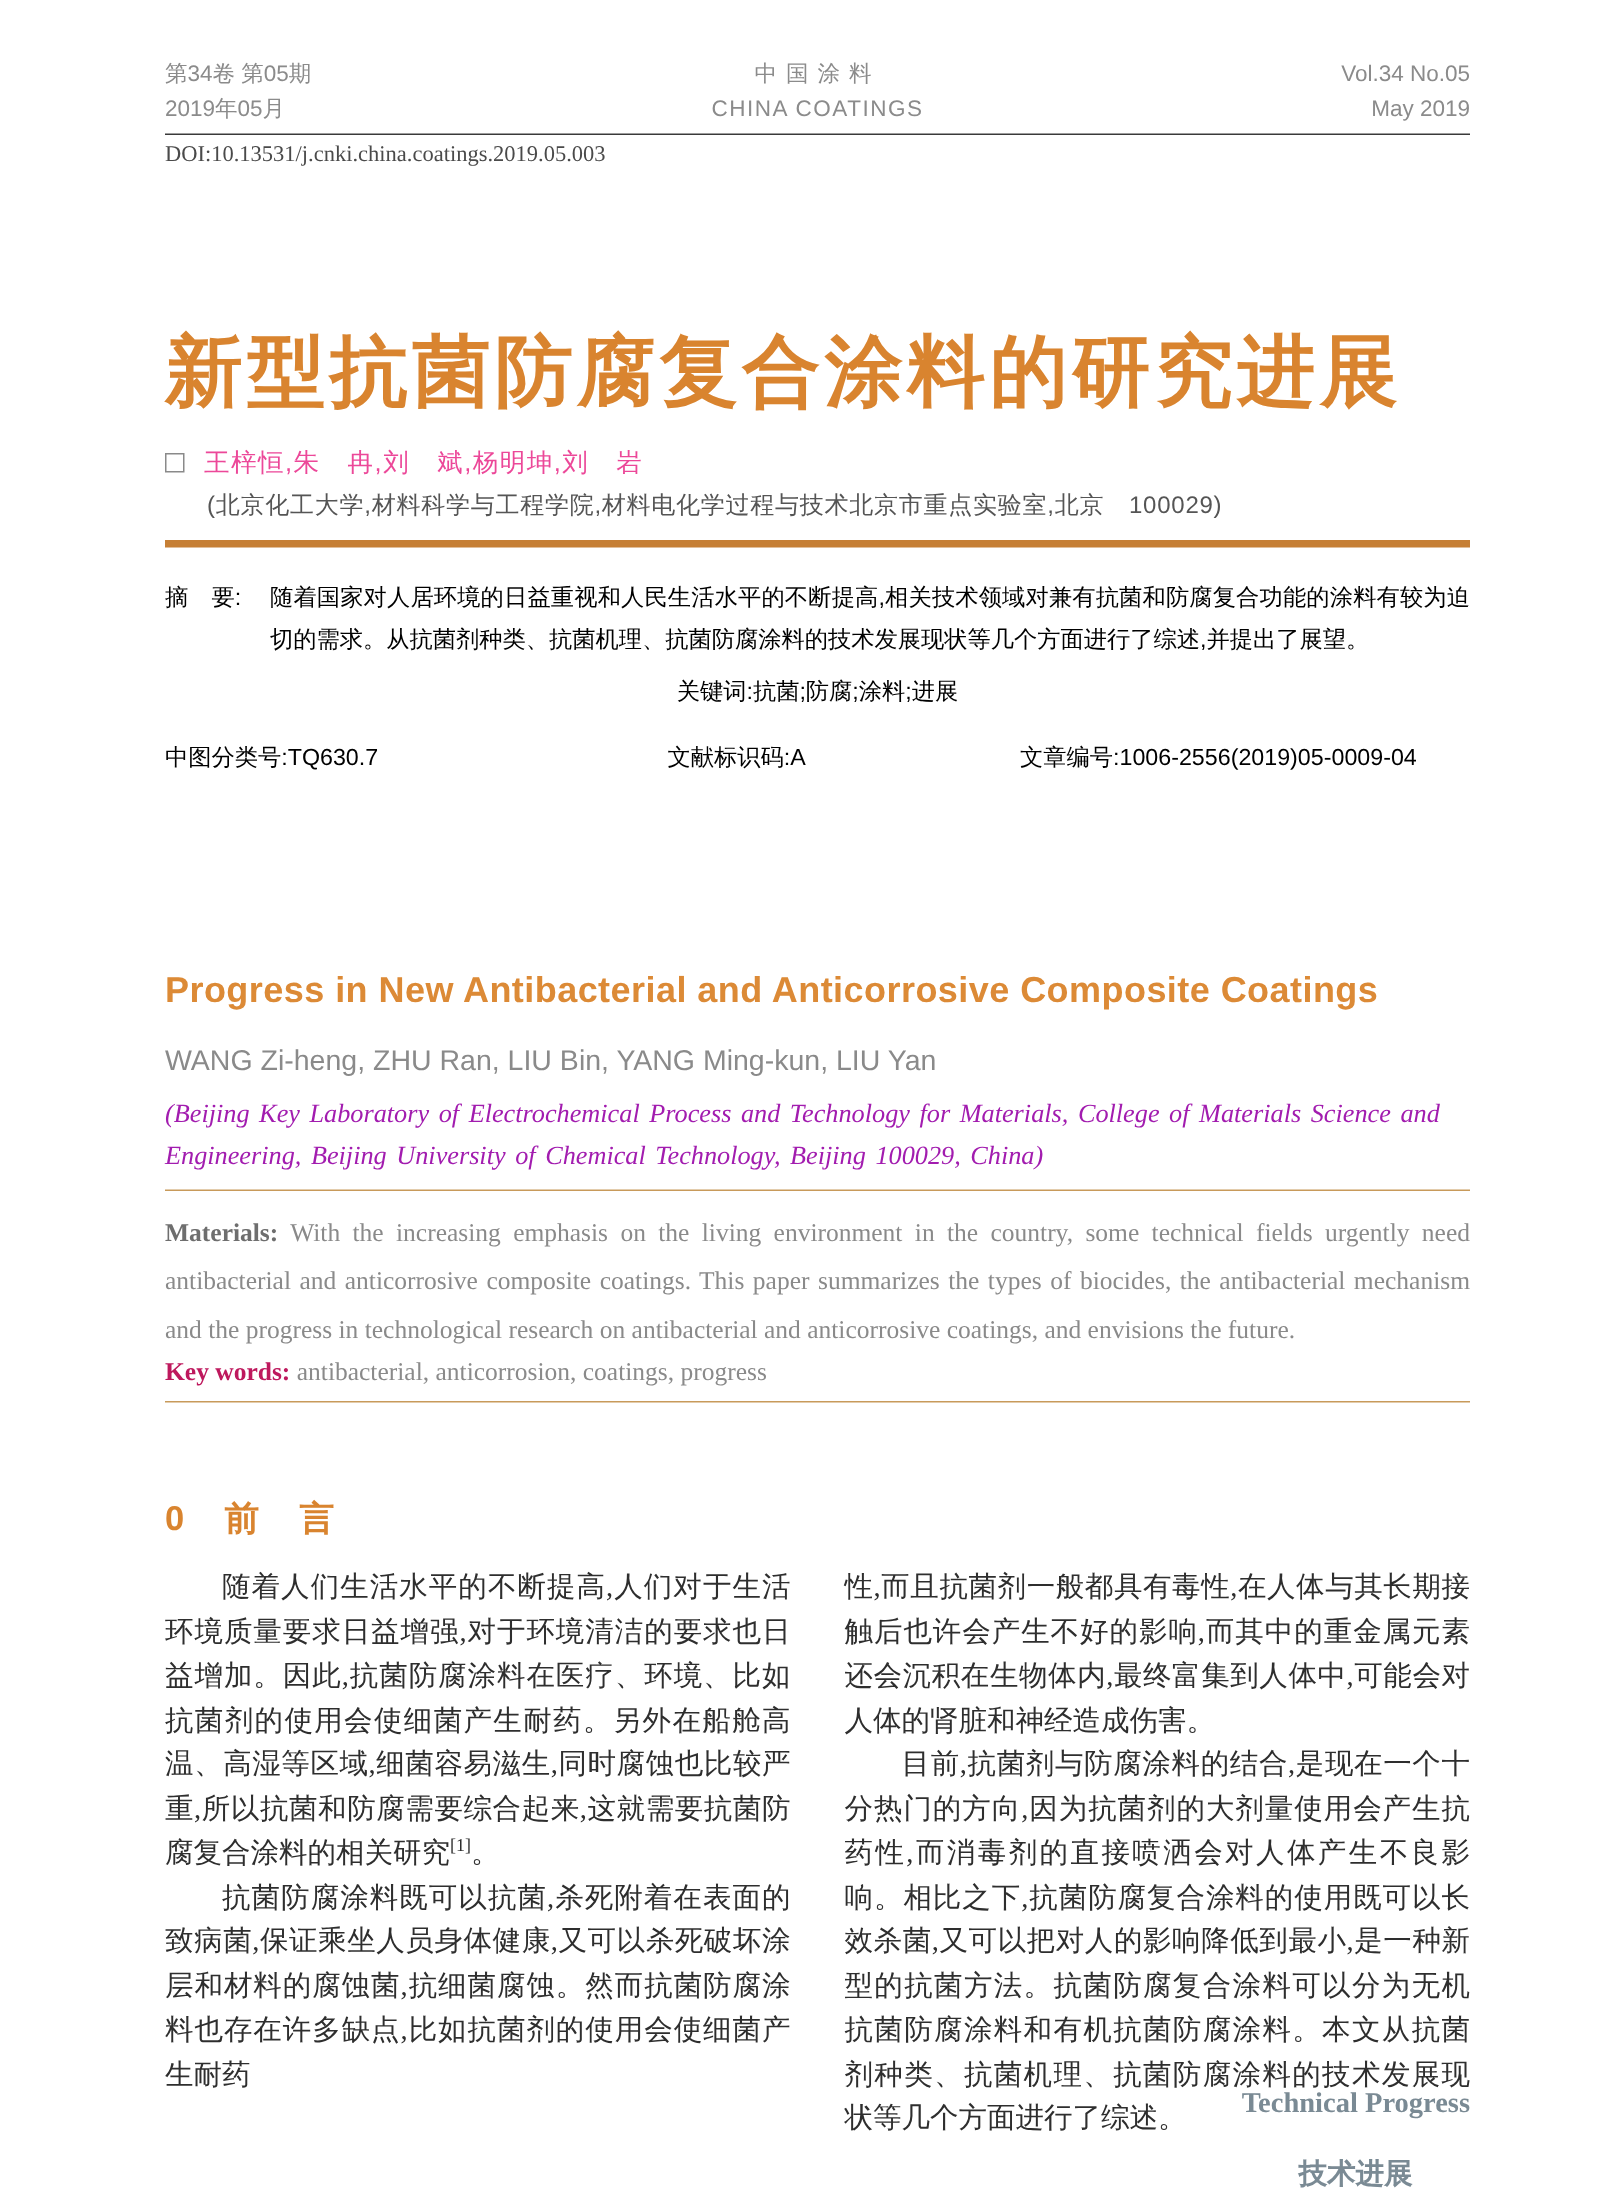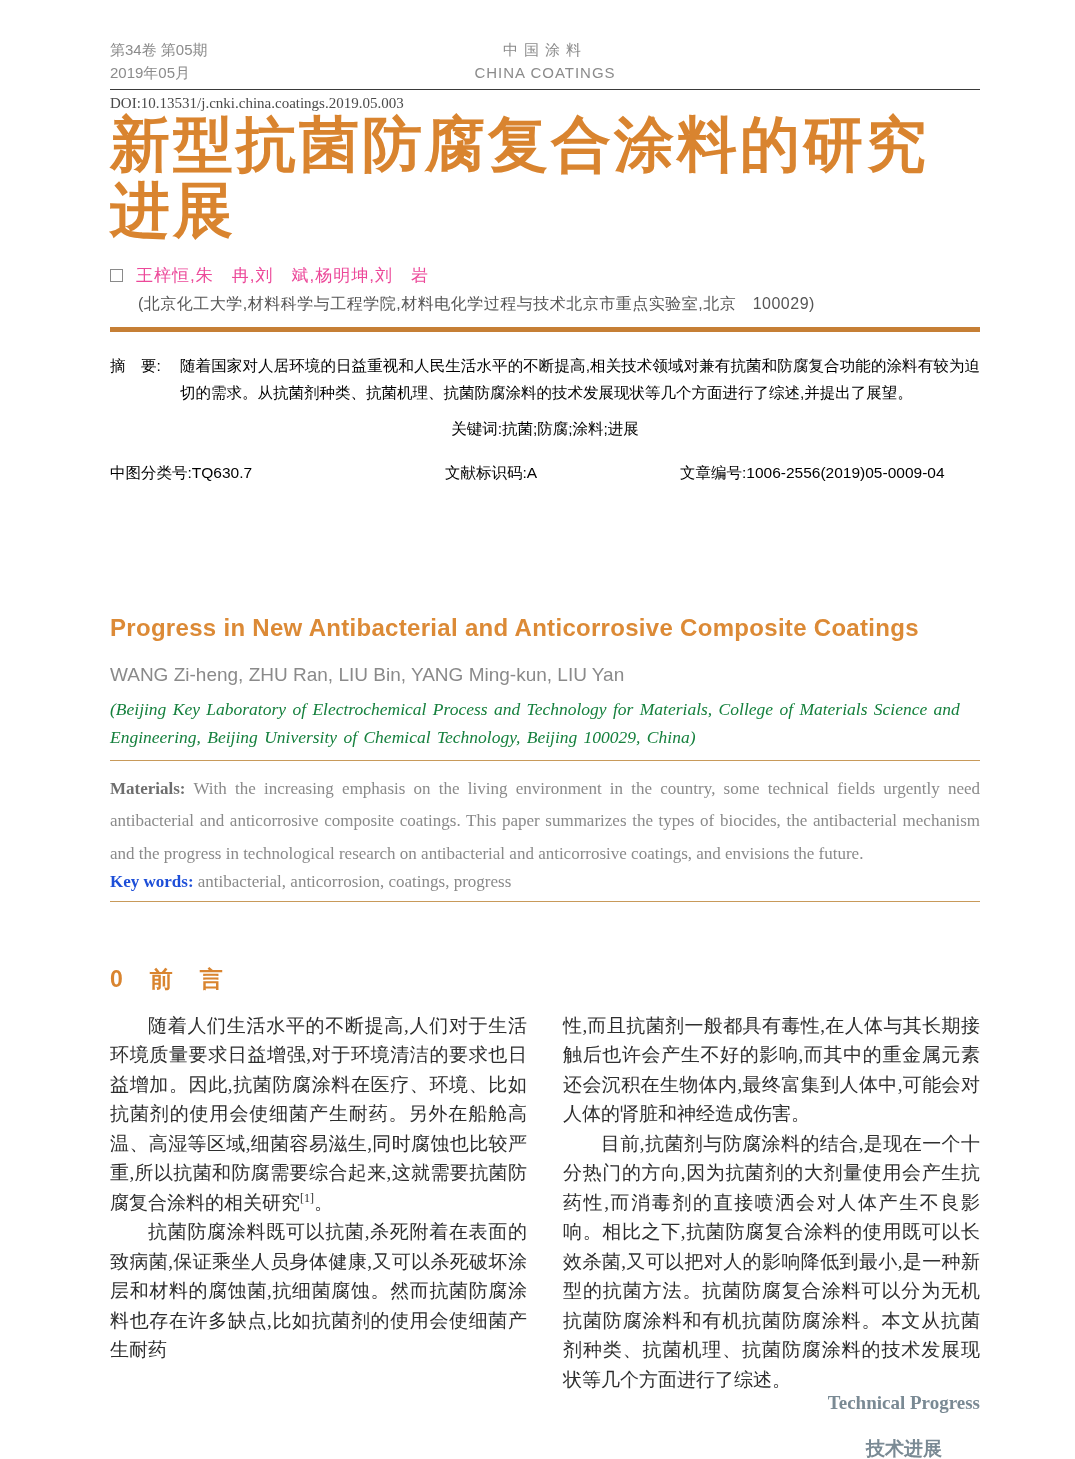--- a/index.html
+++ b/index.html
@@ -20,21 +20,22 @@
   .jheader { display: flex; align-items: flex-start; font-size: 15px; color: #8b8b8b; line-height: 1.55; }
   .jheader .h-left  { width: 30%; text-align: left; }
   .jheader .h-center{ width: 40%; text-align: center; letter-spacing: 1px; }
   .jheader .h-right { width: 30%; text-align: right; }
   .h-center .cn { letter-spacing: 6px; }
   .jheader-rule { border-bottom: 1.5px solid #3a3a3a; margin-top: 4px; }
   .doi { font-size: 15px; color: #4a4a4a; margin-top: 5px; font-family: "Liberation Serif", serif; }
 
   
   .title-cn {
-    font-size: 60px; font-weight: 900; color: #D9842F;
+    margin-top: 108px;
+    font-size: 52px; font-weight: 900; color: #D9842F;
     letter-spacing: 3px; line-height: 1.1;
     font-family: "Liberation Sans", sans-serif;
   }
   .authors-row { margin-top: 20px; display: flex; align-items: center; font-size: 17px; color: #ec4899; letter-spacing: 1px; }
   .author-square { width: 13px; height: 13px; border: 1.5px solid #8a8a8a; display: inline-block; margin-right: 13px; flex: 0 0 auto; }
   .affil-cn { margin-top: 7px; padding-left: 28px; font-size: 16px; color: #555; letter-spacing: 0.5px; }
   .thick-rule { height: 5px; background: #C67F35; margin-top: 12px; }
 
   
   .abs-cn { margin-top: 20px; color: #000000; font-size: 15.5px; line-height: 1.8; }
@@ -48,32 +49,32 @@
 
   
   .en-block { margin-top: 122px; }
   .title-en {
     font-size: 24px; font-weight: bold; color: #DC8A36;
     line-height: 1.62; letter-spacing: 0.3px;
     font-family: "Liberation Sans", sans-serif;
   }
   .authors-en { margin-top: 16px; font-size: 19px; color: #8a8a8a; }
   .affil-en {
-    margin-top: 9px; font-size: 17.5px; color: #15803d;
+    margin-top: 9px; font-size: 17.5px; color: #a21caf;
     font-style: italic; font-family: "Liberation Serif", serif; line-height: 1.6;
     word-spacing: 2px;
   }
   .thin-rule { border-bottom: 1.5px solid #C89A5A; margin-top: 9px; }
   .abs-en {
     margin-top: 12px; font-family: "Liberation Serif", serif;
     font-size: 17px; color: #8a8a8a; line-height: 1.9; text-align: justify;
   }
   .abs-en b { color: #6e6e6e; }
   .kw-en { margin-top: 2px; font-family: "Liberation Serif", serif; font-size: 17px; color: #8a8a8a; }
-  .kw-en b { color: #1d4ed8; }
+  .kw-en b { color: #be185d; }
 
   
   .section-head {
     margin-top: 62px;
     font-size: 23px; font-weight: bold; color: #D9842F;
     letter-spacing: 2px;
   }
   .columns { display: flex; gap: 36px; margin-top: 16px; }
   .col { flex: 1; }
   .col p {
@@ -100,20 +101,24 @@
 <div class="page">
 
   <div class="jheader">
     <div class="h-left">
       <div>第34卷 第05期</div>
       <div>2019年05月</div>
     </div>
     <div class="h-center">
       <div class="cn">中国涂料</div>
       <div>CHINA COATINGS</div>
+    </div>
+    <div class="h-right">
+      <div>Vol.34 No.05</div>
+      <div>May 2019</div>
     </div>
   </div>
   <div class="jheader-rule"></div>
   <div class="doi">DOI:10.13531/j.cnki.china.coatings.2019.05.003</div>
 
   <h1 class="title-cn">新型抗菌防腐复合涂料的研究进展</h1>
 
   <div class="authors-row">
     <span class="author-square"></span>
     <span>王梓恒,朱　冉,刘　斌,杨明坤,刘　岩</span>

